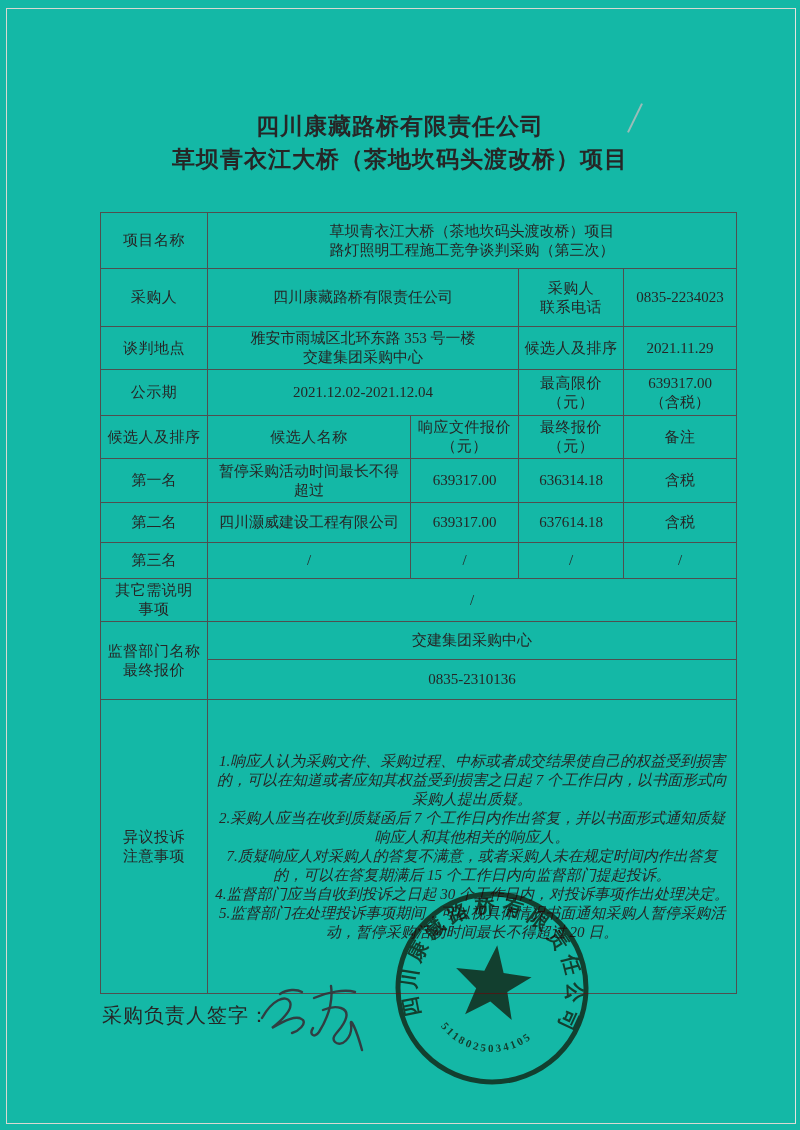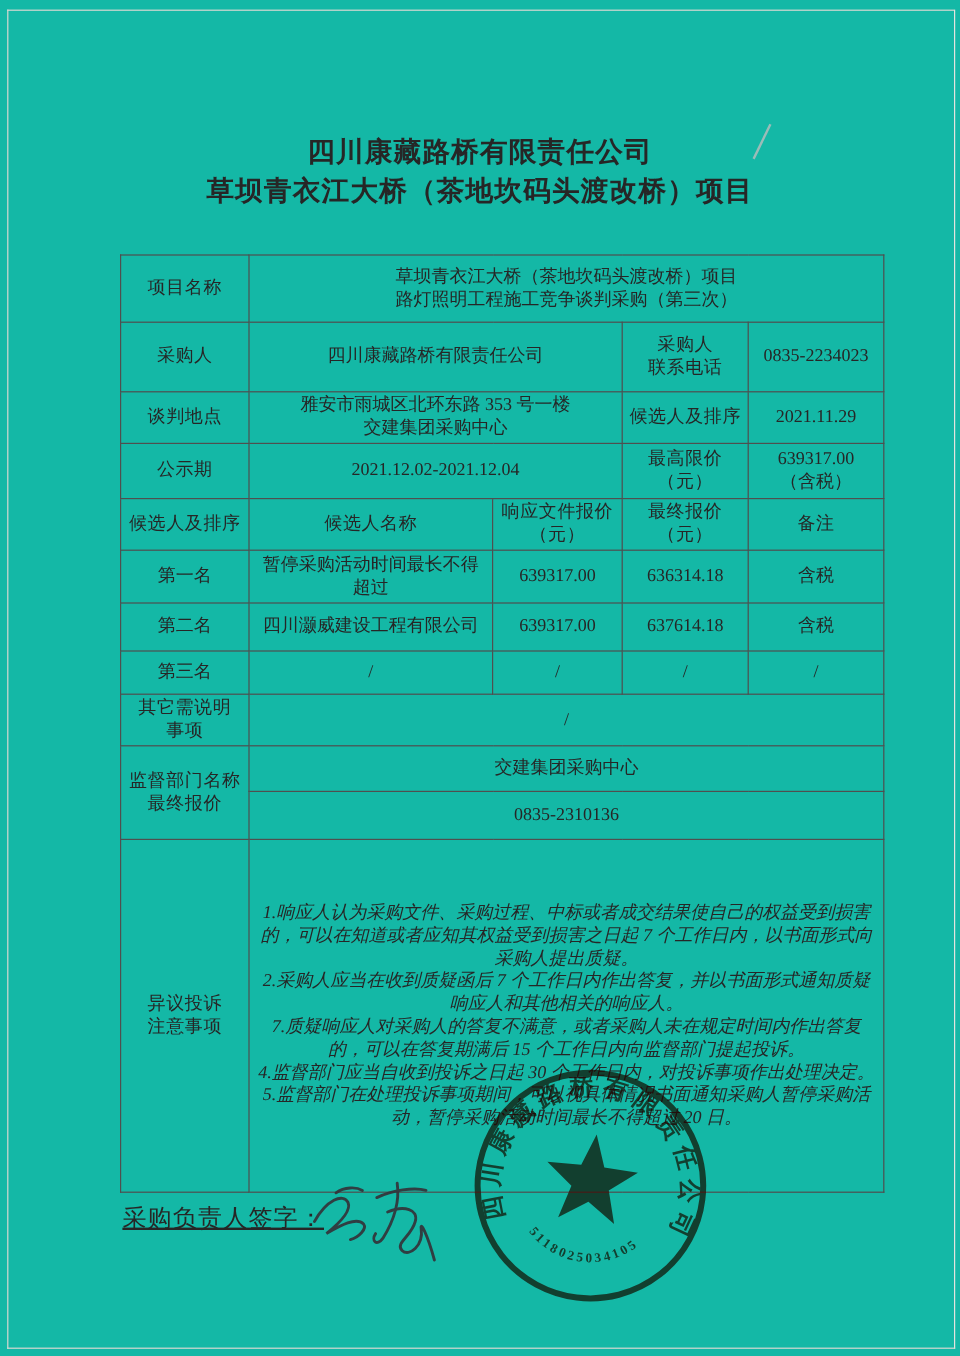--- a/index.html
+++ b/index.html
@@ -29,21 +29,21 @@
     text-align:center;vertical-align:middle;padding:2px 4px;
     overflow:hidden;
   }
   td.lbl{letter-spacing:.5px;}
   td.left{text-align:left;padding-left:9px;}
   td.notes{
     text-align:left;padding:10px 12px 10px 12px;font-size:14.5px;line-height:22px;font-style:italic;
   }
   .two-line div{line-height:19px;}
 
-  .sign-row{position:absolute;left:102px;top:1002px;font-size:20px;letter-spacing:1px;text-decoration:underline;}
+  .sign-row{position:absolute;left:102px;top:1002px;font-size:20px;letter-spacing:1px;}
   .sig-svg{position:absolute;left:252px;top:976px;}
 
   .seal{
     position:absolute;left:392px;top:888px;width:200px;height:200px;
     transform:rotate(7deg);mix-blend-mode:multiply;opacity:.86;
   }
   .seal text{font-family:"Liberation Serif","DejaVu Serif",serif;font-weight:700;}
 </style>
 </head>
 <body>

